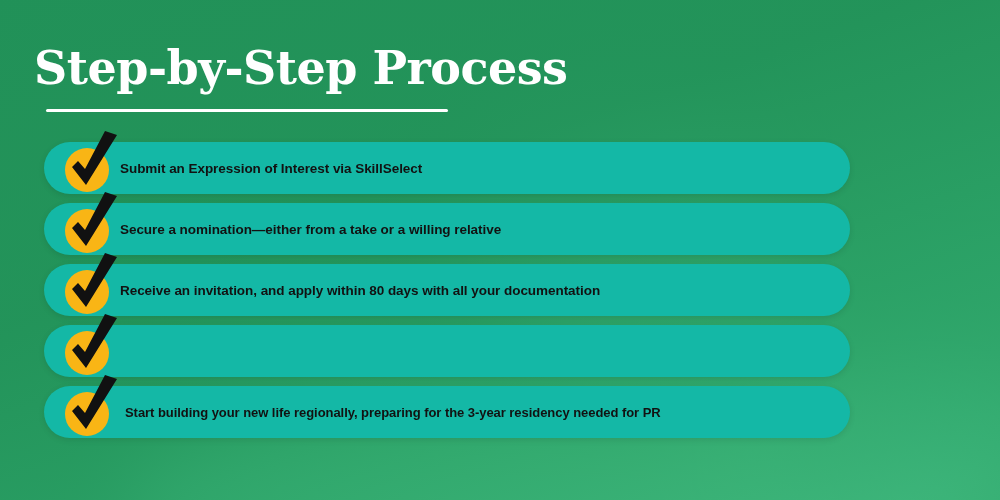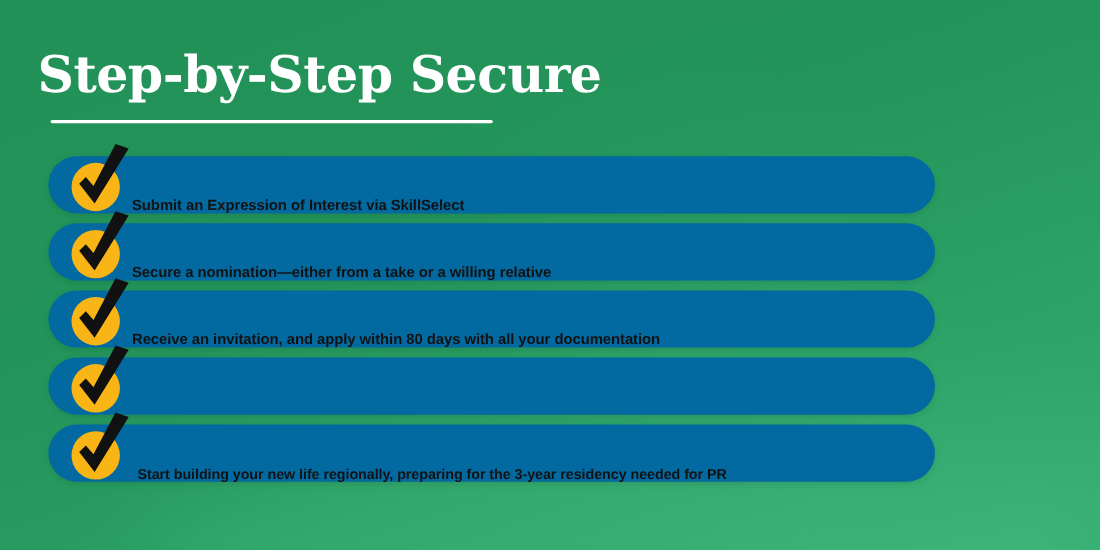--- a/index.html
+++ b/index.html
@@ -103,24 +103,24 @@
     left:44px; top:142px;
     width:806px;
     display:flex;
     flex-direction:column;
     gap:9px;
   }
 
   .step-card {
     position:relative;
     height:52px;
-    background:#0369a1;
+    background:#14b8a6;
     border-radius:26px;
     display:flex;
-    align-items:flex-end;
+    align-items:center;
     box-shadow:0 2px 6px rgba(0,0,0,.10);
   }
 
   .check-badge {
     position:absolute;
     left:15px; top:-5px;
     width:62px; height:62px;
     flex:none;
   }
   .check-badge svg { display:block; width:62px; height:62px; overflow:visible; }
@@ -148,21 +148,21 @@
     <div class="blob blob-hand-upper"></div>
     <div class="blob blob-hand-lower"></div>
     <div class="blob blob-dark-left"></div>
     <div class="blob blob-bottom-right"></div>
     <div class="blob blob-bottom-wash"></div>
     <div class="blob blob-pen"></div>
   </div>
   <div class="green-wash"></div>
 
   <div class="header">
-    <div class="title">Step-by-Step Secure</div>
+    <div class="title">Step-by-Step Process</div>
     <div class="title-rule"></div>
   </div>
 
   <div class="steps">
 
     <div class="step-card">
       <span class="check-badge">
         <svg viewBox="0 0 62 62">
           <circle cx="28" cy="33" r="22" fill="#f9b515"></circle>
           <path d="M13 30 L27 48 L58 -2 L46 -6 L26 32 L19 24 Z" fill="#111111"></path>

